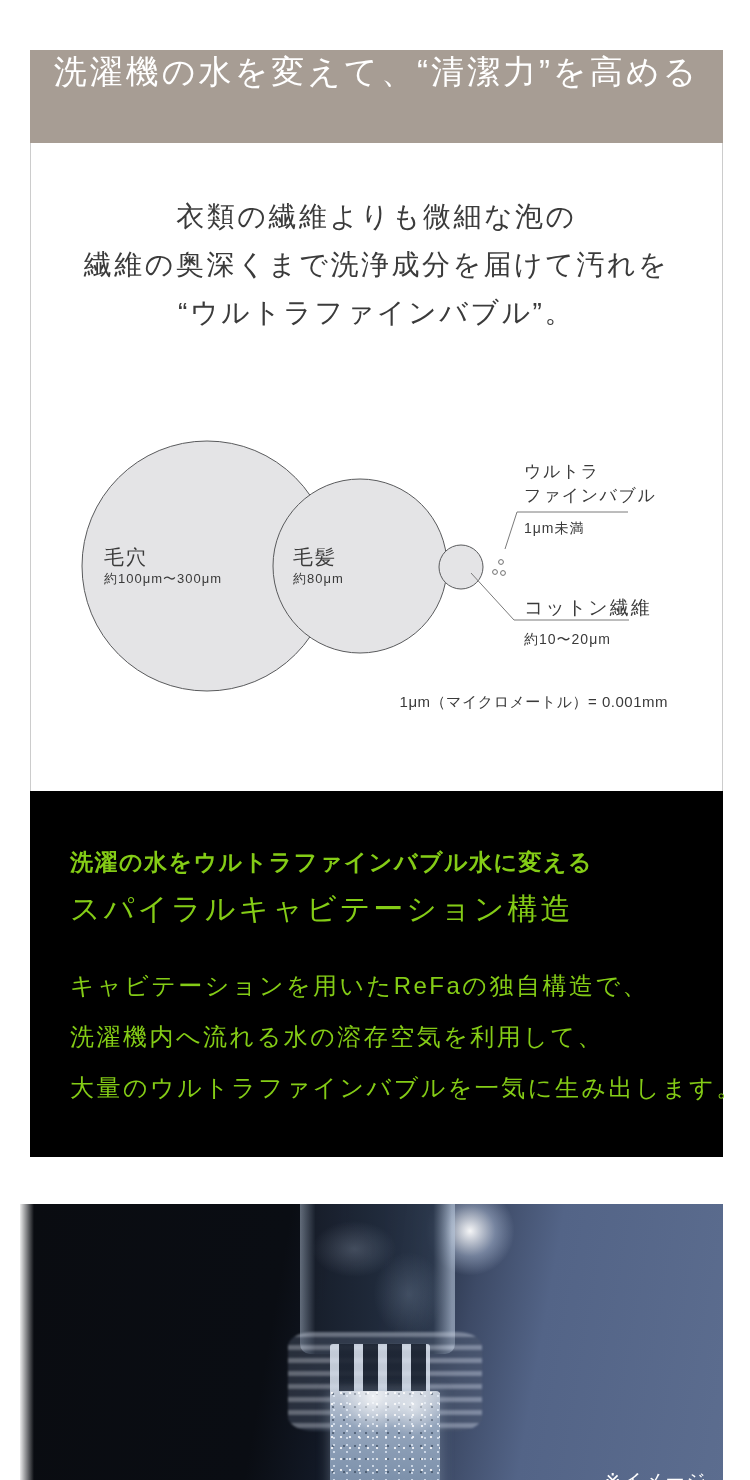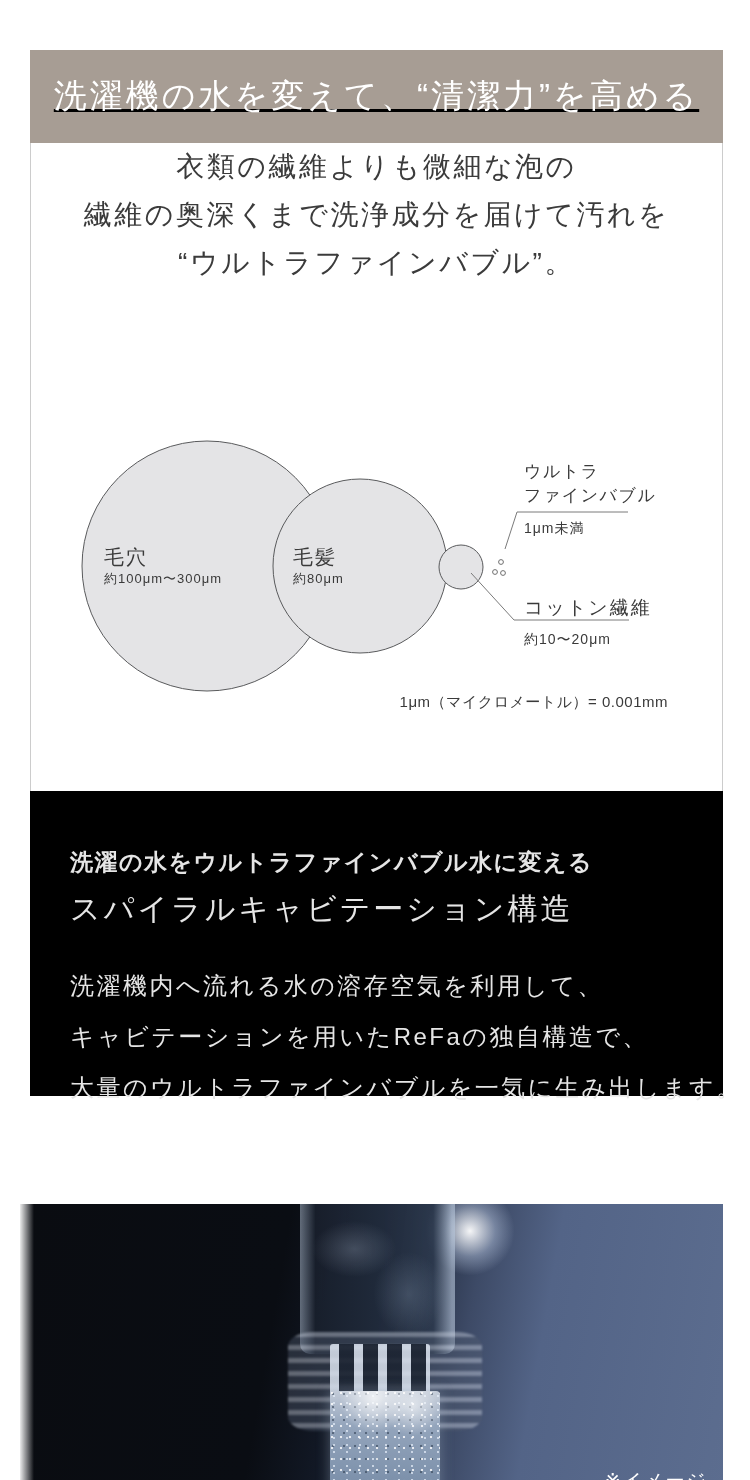--- a/index.html
+++ b/index.html
@@ -12,49 +12,49 @@
     --slate:#57688b;
   }
   *{margin:0;padding:0;box-sizing:border-box;}
   body{background:#ffffff;font-family:"Liberation Sans","DejaVu Sans",sans-serif;}
   #page{position:relative;width:750px;height:1480px;background:#ffffff;overflow:hidden;}
 
   
   .header-bar{
     position:absolute;left:30px;top:50px;width:693px;height:93px;
     background:var(--taupe);
-    display:flex;align-items:center;justify-content:center;text-decoration:underline;
+    display:flex;align-items:flex-start;justify-content:center;
   }
   .header-bar h1{
     color:#ffffff;font-size:33px;font-weight:500;letter-spacing:3px;white-space:nowrap;
   }
 
   
   .white-sec{
     position:absolute;left:30px;top:143px;width:693px;height:648px;
     background:#ffffff;border-left:1px solid #cccccc;border-right:1px solid #cccccc;
   }
   .intro{
-    text-align:center;
+    padding-top:50px;text-align:center;
     color:var(--ink);font-size:28px;font-weight:500;letter-spacing:2.5px;line-height:48px;
     white-space:nowrap;
   }
   .diagram{position:absolute;left:0;top:237px;width:693px;height:411px;}
   .diagram text{fill:#3a3a3a;font-family:"Liberation Sans","DejaVu Sans",sans-serif;}
   .lbl-main{font-size:20px;letter-spacing:2px;font-weight:500;}
   .lbl-sub{font-size:13px;letter-spacing:1px;}
   .lbl-callout{font-size:17px;letter-spacing:1.5px;font-weight:500;}
   .lbl-callout-big{font-size:19px;letter-spacing:2px;font-weight:500;}
   .lbl-size{font-size:14px;letter-spacing:1px;}
   .lbl-note{font-size:15px;letter-spacing:0.5px;}
 
   
   .black-sec{
-    position:absolute;left:30px;top:791px;width:693px;height:305px;
-    background:var(--black);color:#e5e5e5;padding:56px 30px 6px 40px;
+    position:absolute;left:30px;top:791px;width:693px;height:366px;
+    background:var(--black);color:#84cc16;padding:56px 30px 6px 40px;
   }
   .feature-subtitle{font-size:23px;font-weight:600;letter-spacing:1.5px;line-height:30px;white-space:nowrap;}
   .feature-title{margin-top:14px;font-size:30px;font-weight:400;letter-spacing:3px;line-height:36px;white-space:nowrap;}
   .feature-body{margin-top:33px;font-size:24px;font-weight:400;letter-spacing:2.5px;line-height:51px;white-space:nowrap;}
 
   
   .photo{
     position:absolute;left:20px;top:1204px;width:703px;height:310px;
     background:linear-gradient(100deg,#0a0c11 0%,#0a0d13 36%,#161e2e 50%,#3d4a66 62%,#536487 72%,#5c6d8f 100%);
     overflow:hidden;
@@ -155,22 +155,22 @@
       <text x="493" y="264" class="lbl-size">約10〜20μm</text>
 
       <text x="637" y="327" text-anchor="end" class="lbl-note">1μm（マイクロメートル）= 0.001mm</text>
     </svg>
   </div>
 
   <div class="black-sec">
     <div class="feature-subtitle">洗濯の水をウルトラファインバブル水に変える</div>
     <div class="feature-title">スパイラルキャビテーション構造</div>
     <div class="feature-body">
+      <div>キャビテーションを用いたReFaの独自構造で、</div>
       <div>洗濯機内へ流れる水の溶存空気を利用して、</div>
-      <div>キャビテーションを用いたReFaの独自構造で、</div>
       <div>大量のウルトラファインバブルを一気に生み出します。</div>
     </div>
   </div>
 
   <div class="photo">
     <div class="flare"></div>
     <div class="tube"></div>
     <div class="collar"></div>
     <div class="nozzles"></div>
     <div class="cylinder"></div>

